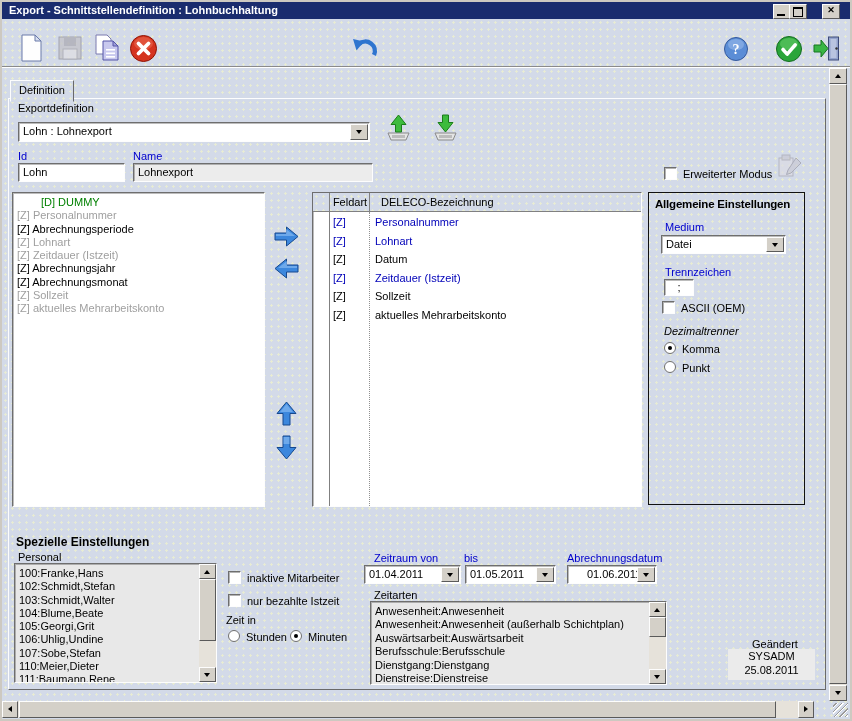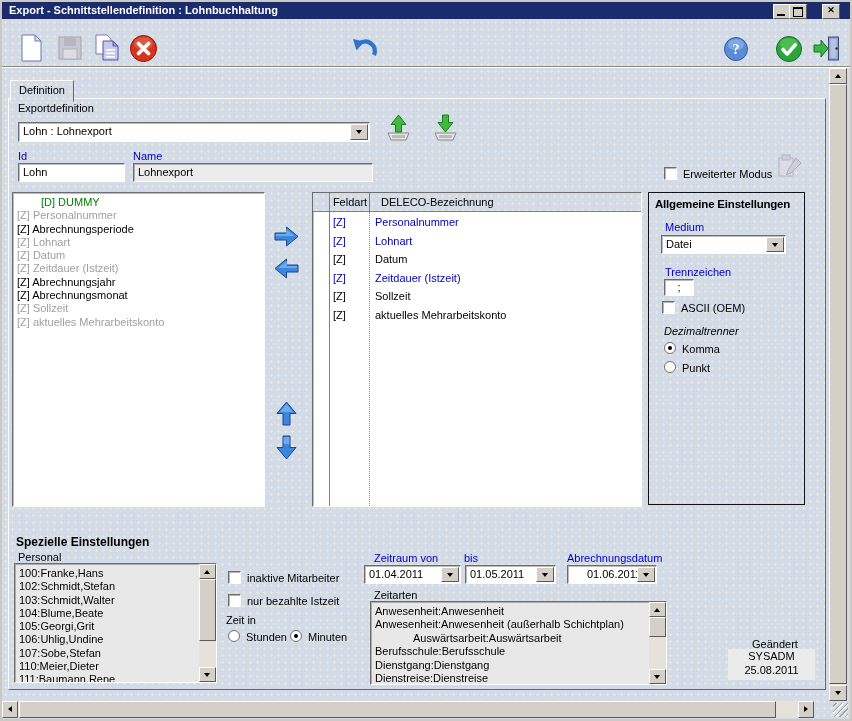--- a/index.html
+++ b/index.html
@@ -183,21 +183,20 @@
         <rect x="6" y="2" width="8" height="5" fill="#c9c9d4" stroke="#aaaab6"></rect>
         <path d="M20 5 L25 10 L15 20 L10.5 21.5 L12 17 Z" fill="#cacad6" stroke="#9e9eac"></path>
       </svg>
     </div>
 
     <div class="abs list sunken" style="left:10px;top:190px;width:253px;height:315px;box-sizing:border-box;padding-top:3px;">
       <div class="li c-green">[D] DUMMY</div>
       <div class="li c-dis">[Z] Personalnummer</div>
       <div class="li">[Z] Abrechnungsperiode</div>
       <div class="li c-dis">[Z] Lohnart</div>
-      <div class="li c-dis">[Z] Datum</div>
       <div class="li c-dis">[Z] Zeitdauer (Istzeit)</div>
       <div class="li">[Z] Abrechnungsjahr</div>
       <div class="li">[Z] Abrechnungsmonat</div>
       <div class="li c-dis">[Z] Sollzeit</div>
       <div class="li c-dis">[Z] aktuelles Mehrarbeitskonto</div>
     </div>
 
     <div class="abs" style="left:271px;top:223px;">
       <svg width="27" height="23" viewBox="0 0 27 23">
         <polygon points="2,8 13.5,8 13.5,2 25,11.5 13.5,21 13.5,15 2,15" fill="#3c87dd" stroke="#17498f"></polygon>
@@ -334,21 +333,21 @@
       <span>01.06.2011</span>
       <span class="combo-btn">
           <span class="tri-dn"></span>
         </span>
     </div>
 
     <div class="abs lbl" style="left:372px;top:587px;">Zeitarten</div>
     <div class="abs glist sunken" style="left:368px;top:599px;width:297px;height:84px;box-sizing:border-box;padding-top:3px;">
       <div class="li" style="line-height:13.4px;">Anwesenheit:Anwesenheit</div>
       <div class="li" style="line-height:13.4px;">Anwesenheit:Anwesenheit (außerhalb Schichtplan)</div>
-      <div class="li" style="line-height:13.4px;margin-left:38px;">Auswärtsarbeit:Auswärtsarbeit</div>
+      <div class="li" style="line-height:13.4px;">Auswärtsarbeit:Auswärtsarbeit</div>
       <div class="li" style="line-height:13.4px;">Berufsschule:Berufsschule</div>
       <div class="li" style="line-height:13.4px;">Dienstgang:Dienstgang</div>
       <div class="li" style="line-height:13.4px;">Dienstreise:Dienstreise</div>
       <div class="abs sb-track" style="right:0;top:0;width:17px;bottom:0;">
         <div class="abs sb-btn" style="left:0;top:0;width:17px;height:15px;">
             <span class="tri-up"></span>
           </div>
         <div class="abs sb-thumb" style="left:0;top:15px;width:17px;height:20px;"></div>
         <div class="abs sb-btn" style="left:0;bottom:0;width:17px;height:15px;">
             <span class="tri-dn"></span>

